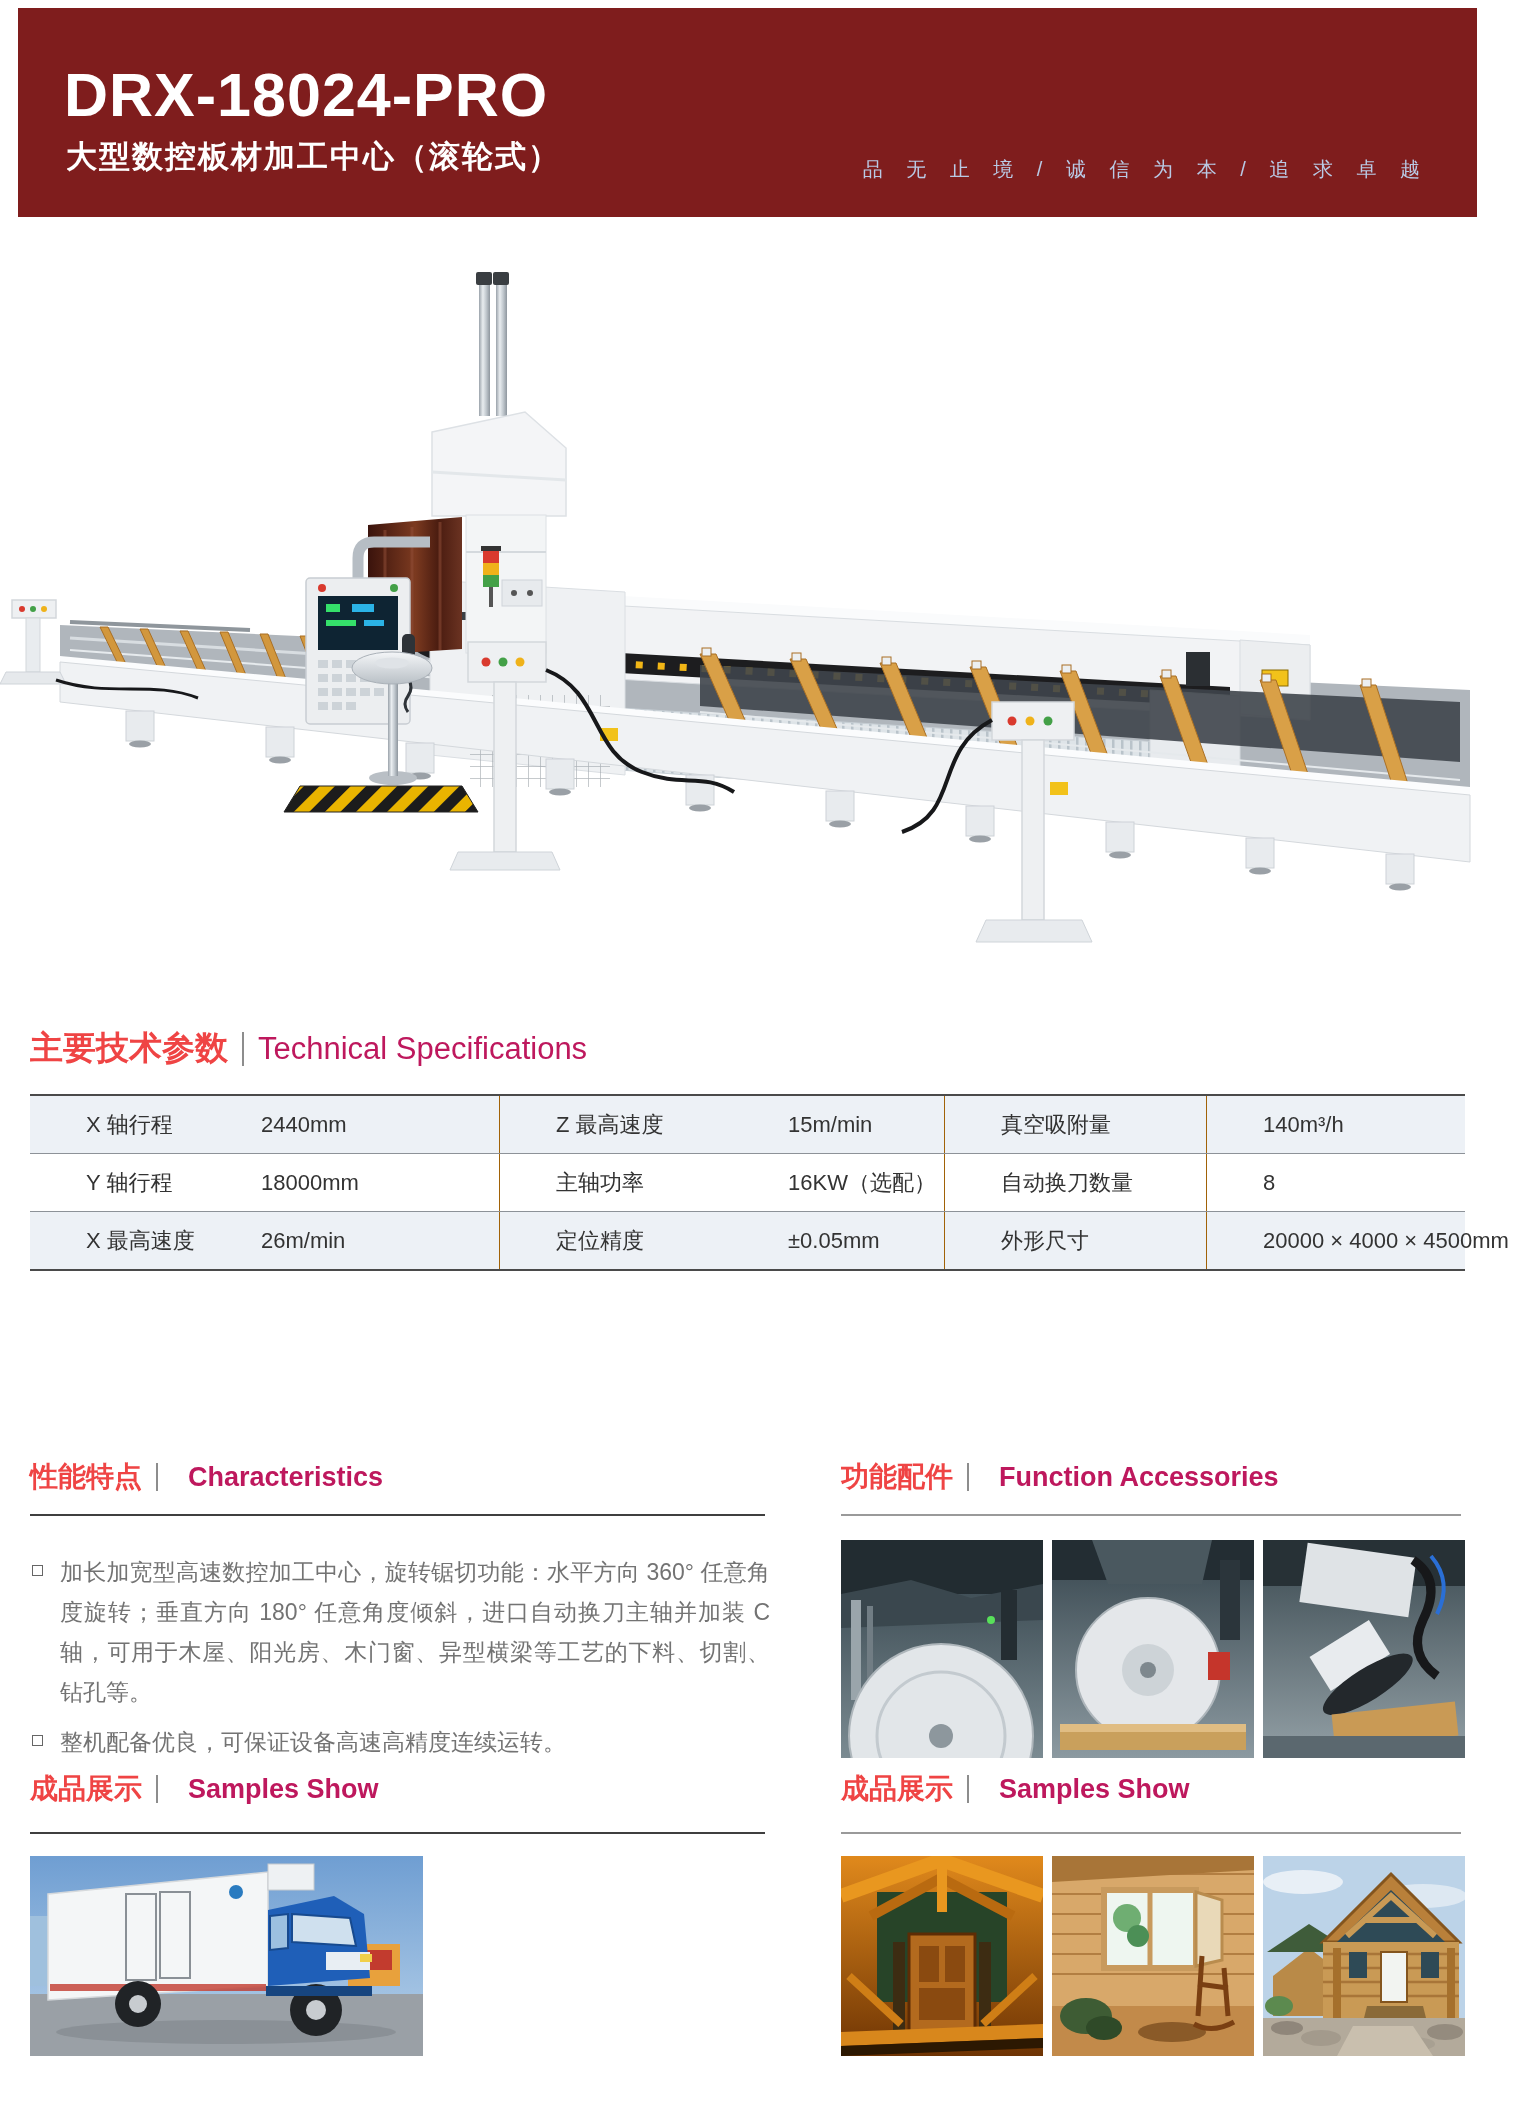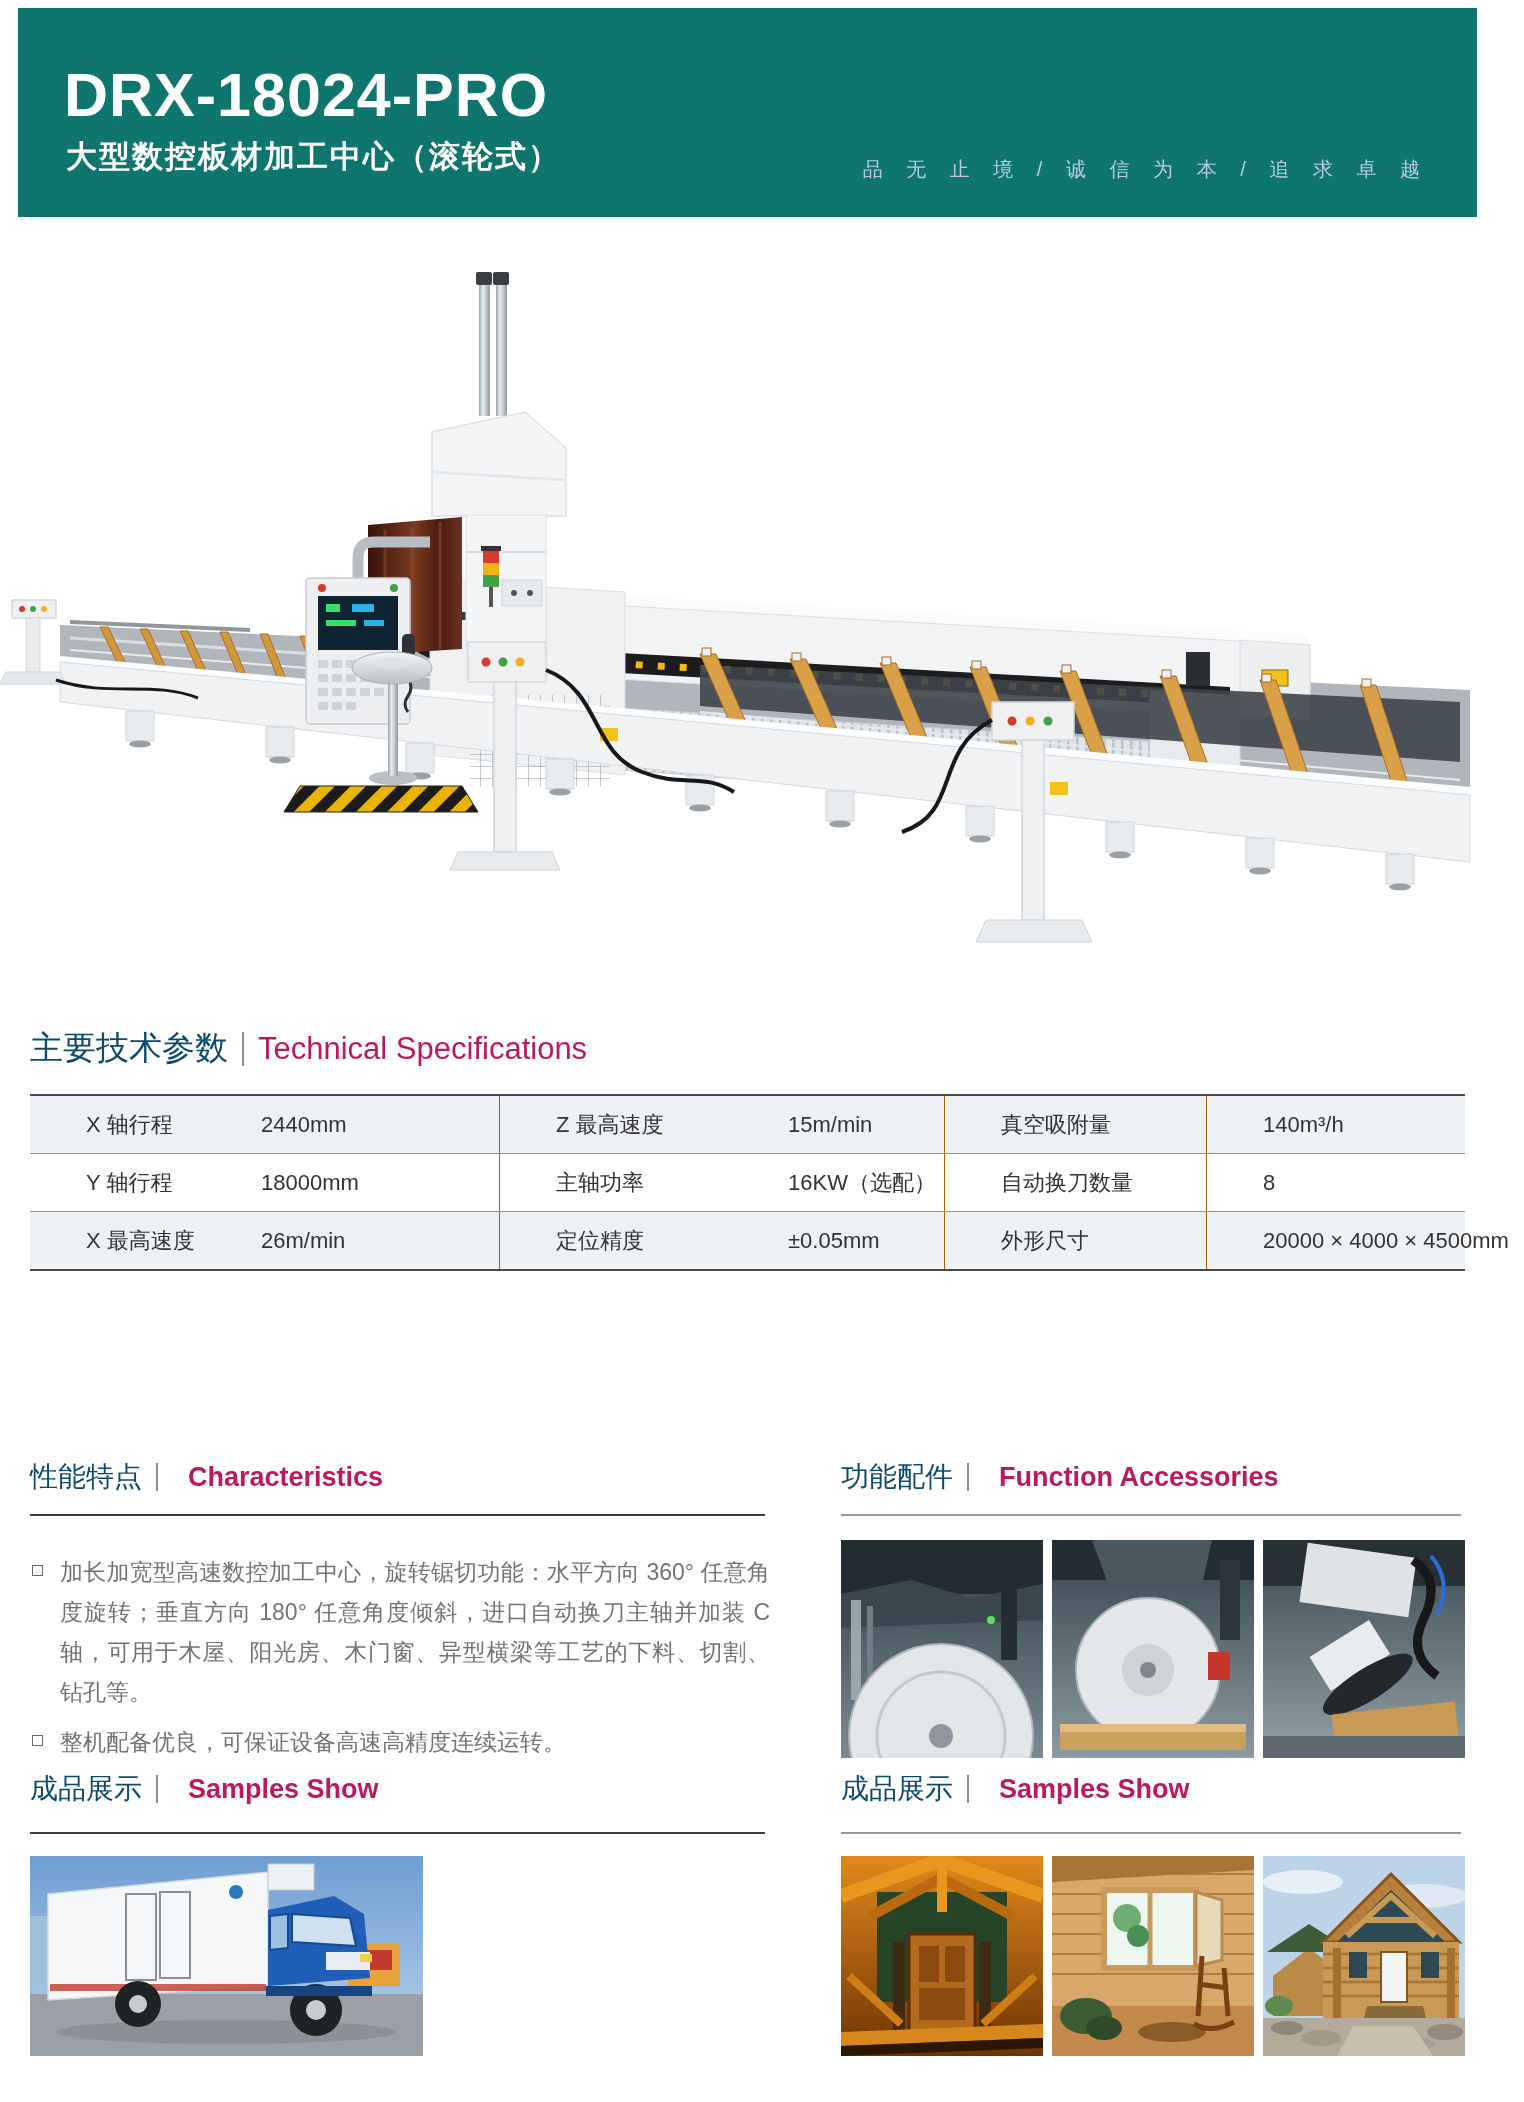--- a/index.html
+++ b/index.html
@@ -1,34 +1,34 @@
 <!DOCTYPE html>
 <html><head>
 <meta charset="utf-8">
 <style>
   html,body{margin:0;padding:0;background:#ffffff;}
   body{width:1524px;height:2102px;position:relative;overflow:hidden;
        font-family:"Liberation Sans","DejaVu Sans",sans-serif;color:#333;}
   .page{position:absolute;inset:0;background:#fff;}
 
   
-  .banner{position:absolute;left:18px;top:8px;width:1459px;height:209px;background:#0f766e;}
+  .banner{position:absolute;left:18px;top:8px;width:1459px;height:209px;background:#7f1d1d;}
   .banner .model{position:absolute;left:46px;top:52px;font-size:61px;font-weight:bold;
                  color:#fff;letter-spacing:1px;white-space:nowrap;}
   .banner .subtitle{position:absolute;left:48px;top:128px;font-size:31px;font-weight:bold;
                  color:#fff;letter-spacing:2px;white-space:nowrap;}
   .banner .slogan{position:absolute;right:48px;bottom:34px;font-size:20px;color:#b9c9e4;
                  letter-spacing:9px;white-space:nowrap;margin-left:40px;}
 
   
   .machine-wrap{position:absolute;left:0;top:250px;width:1524px;height:770px;}
 
   
   .sec-head{position:absolute;display:flex;align-items:baseline;white-space:nowrap;}
-  .sec-head .zh{font-weight:normal;color:#0c4a6e;}
+  .sec-head .zh{font-weight:bold;color:#ef4444;}
   .sec-head .bar{display:inline-block;width:2px;align-self:center;background:#8d8d8d;margin:0 14px;}
   .sec-head .en{color:#be185d;}
   .h-big .zh{font-size:33px;} .h-big .en{font-size:31px;font-weight:normal;} .h-big .bar{height:34px;}
   .h-sm  .zh{font-size:28px;} .h-sm  .en{font-size:27px;font-weight:bold;margin-left:16px;} .h-sm .bar{height:28px;}
   .rule{position:absolute;height:0;border-top:2px solid #3f3f3f;}
   .rule.gray{border-top:2px solid #9a9a9a;}
 
   
   .spec-table{position:absolute;left:30px;top:1094px;width:1435px;
               border-top:2px solid #4a4a4a;border-bottom:2px solid #4a4a4a;}

